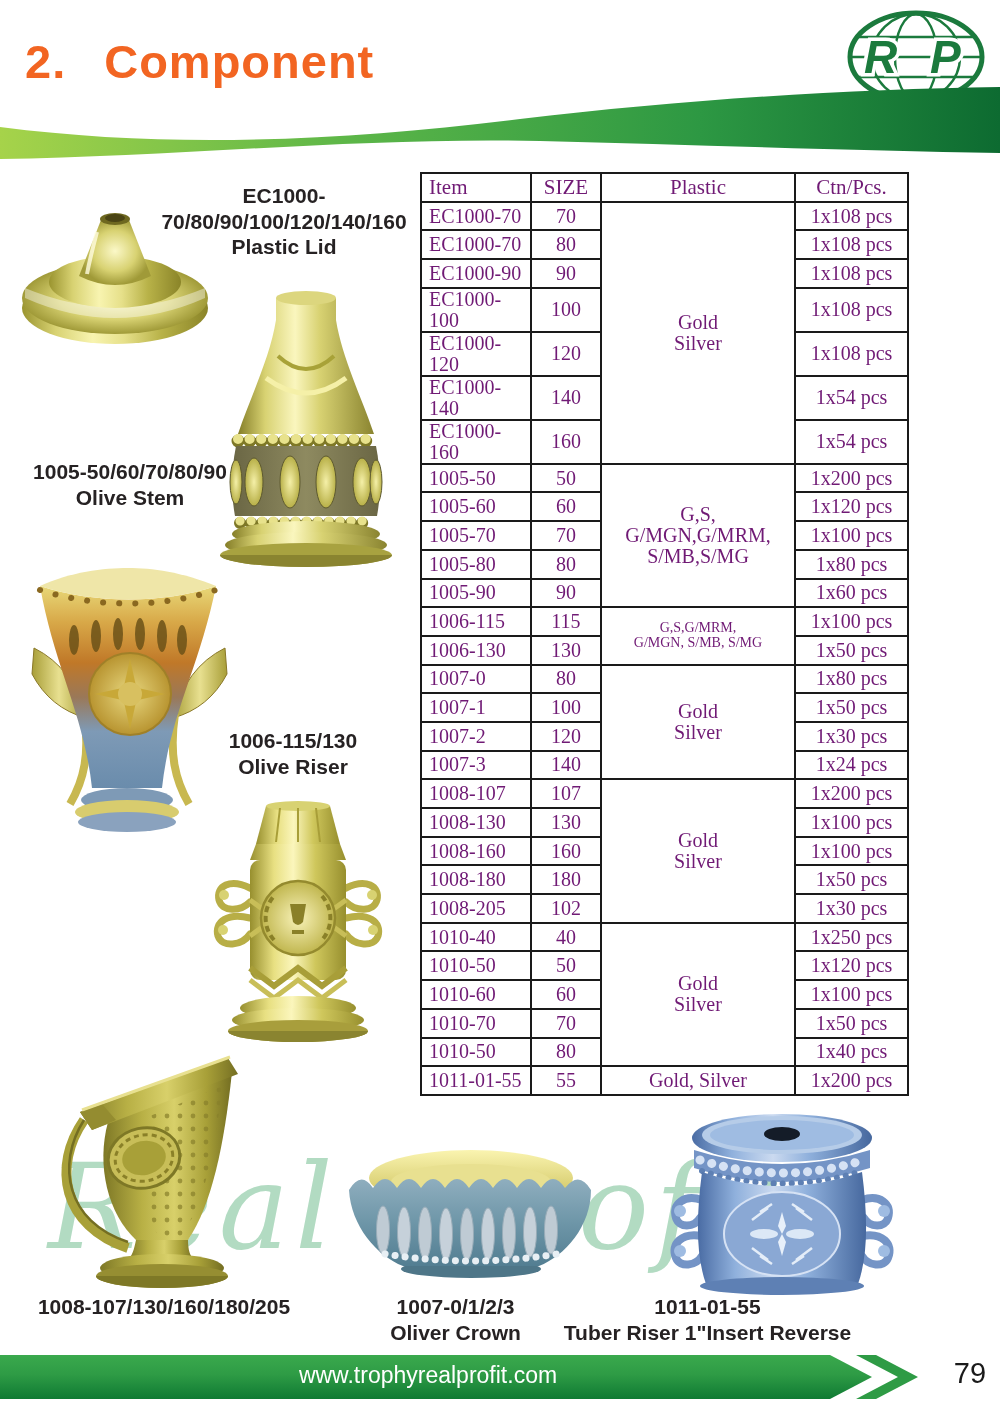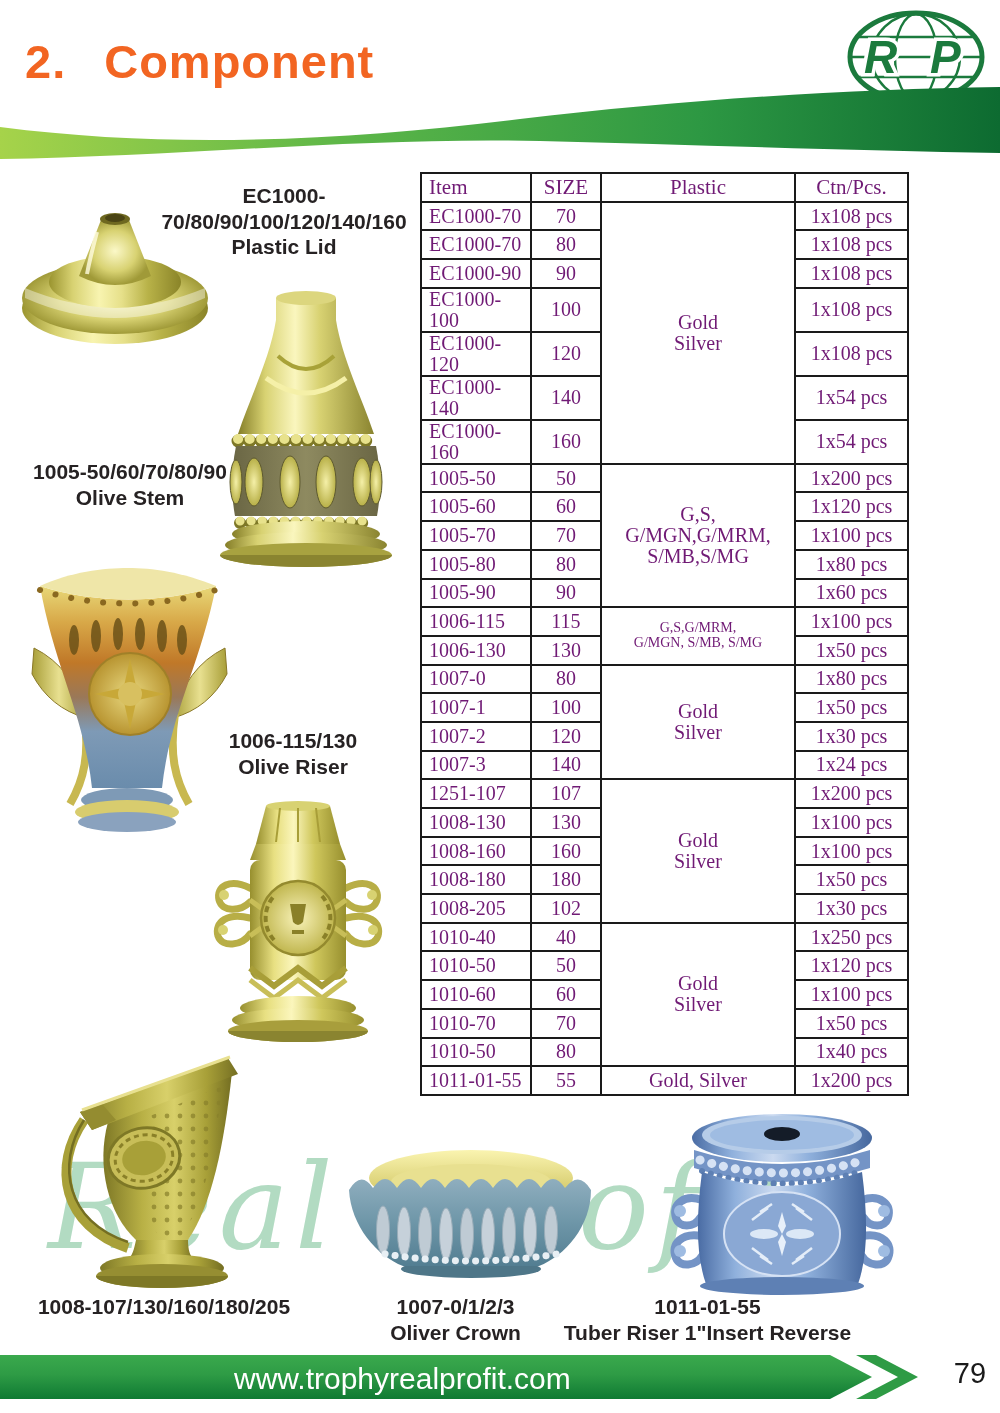--- a/index.html
+++ b/index.html
@@ -24,22 +24,22 @@
            font-size:21px;line-height:1.22;color:#262223;}
   
   .watermark{position:absolute;left:48px;top:1138px;width:900px;z-index:1;
              font-family:"DejaVu Serif",serif;font-style:italic;
              font-size:118px;color:#B2DBC2;letter-spacing:6px;word-spacing:48px;
              white-space:nowrap;}
   
   .product{position:absolute;z-index:2;}
   
   .footer-svg{position:absolute;left:0;top:1352px;width:930px;height:50px;}
-  .website{position:absolute;left:234px;top:1362px;width:400px;z-index:4;
-           color:#ffffff;font-size:30px;}
+  .website{position:absolute;left:228px;top:1362px;width:400px;z-index:4;
+           text-align:center;color:#ffffff;font-size:23px;}
   .pageno{position:absolute;left:945px;top:1357px;width:50px;text-align:center;
           font-size:29px;color:#1a1a1a;}
 </style>
 </head>
 <body>
 
 <div class="page">
 
   <div class="title">
     <span>2.</span>
@@ -175,21 +175,21 @@
           <td class="c-item">1007-2</td>
           <td class="c-size">120</td>
           <td class="c-ctn">1x30 pcs</td>
         </tr>
         <tr>
           <td class="c-item">1007-3</td>
           <td class="c-size">140</td>
           <td class="c-ctn">1x24 pcs</td>
         </tr>
         <tr>
-          <td class="c-item">1251-107</td>
+          <td class="c-item">1008-107</td>
           <td class="c-size">107</td>
           <td class="c-colour" rowspan="5">Gold<br>Silver</td>
           <td class="c-ctn">1x200 pcs</td>
         </tr>
         <tr>
           <td class="c-item">1008-130</td>
           <td class="c-size">130</td>
           <td class="c-ctn">1x100 pcs</td>
         </tr>
         <tr>

